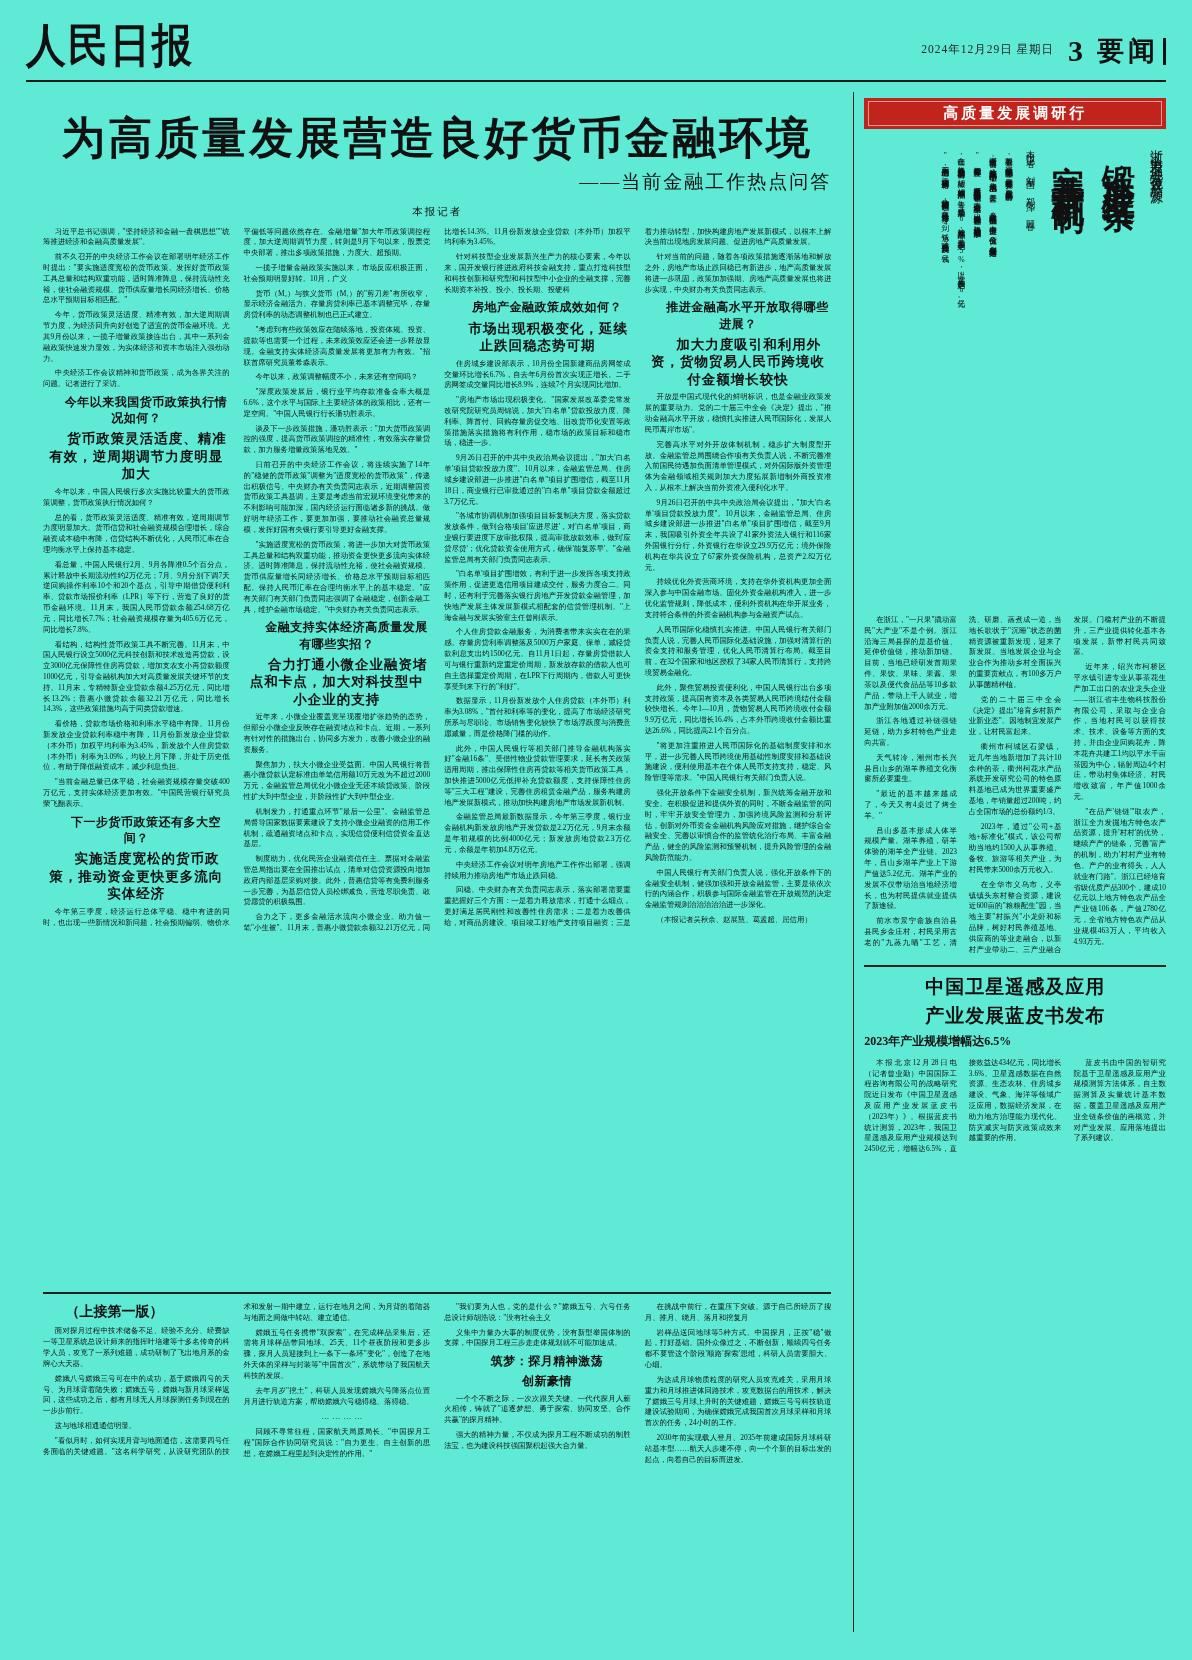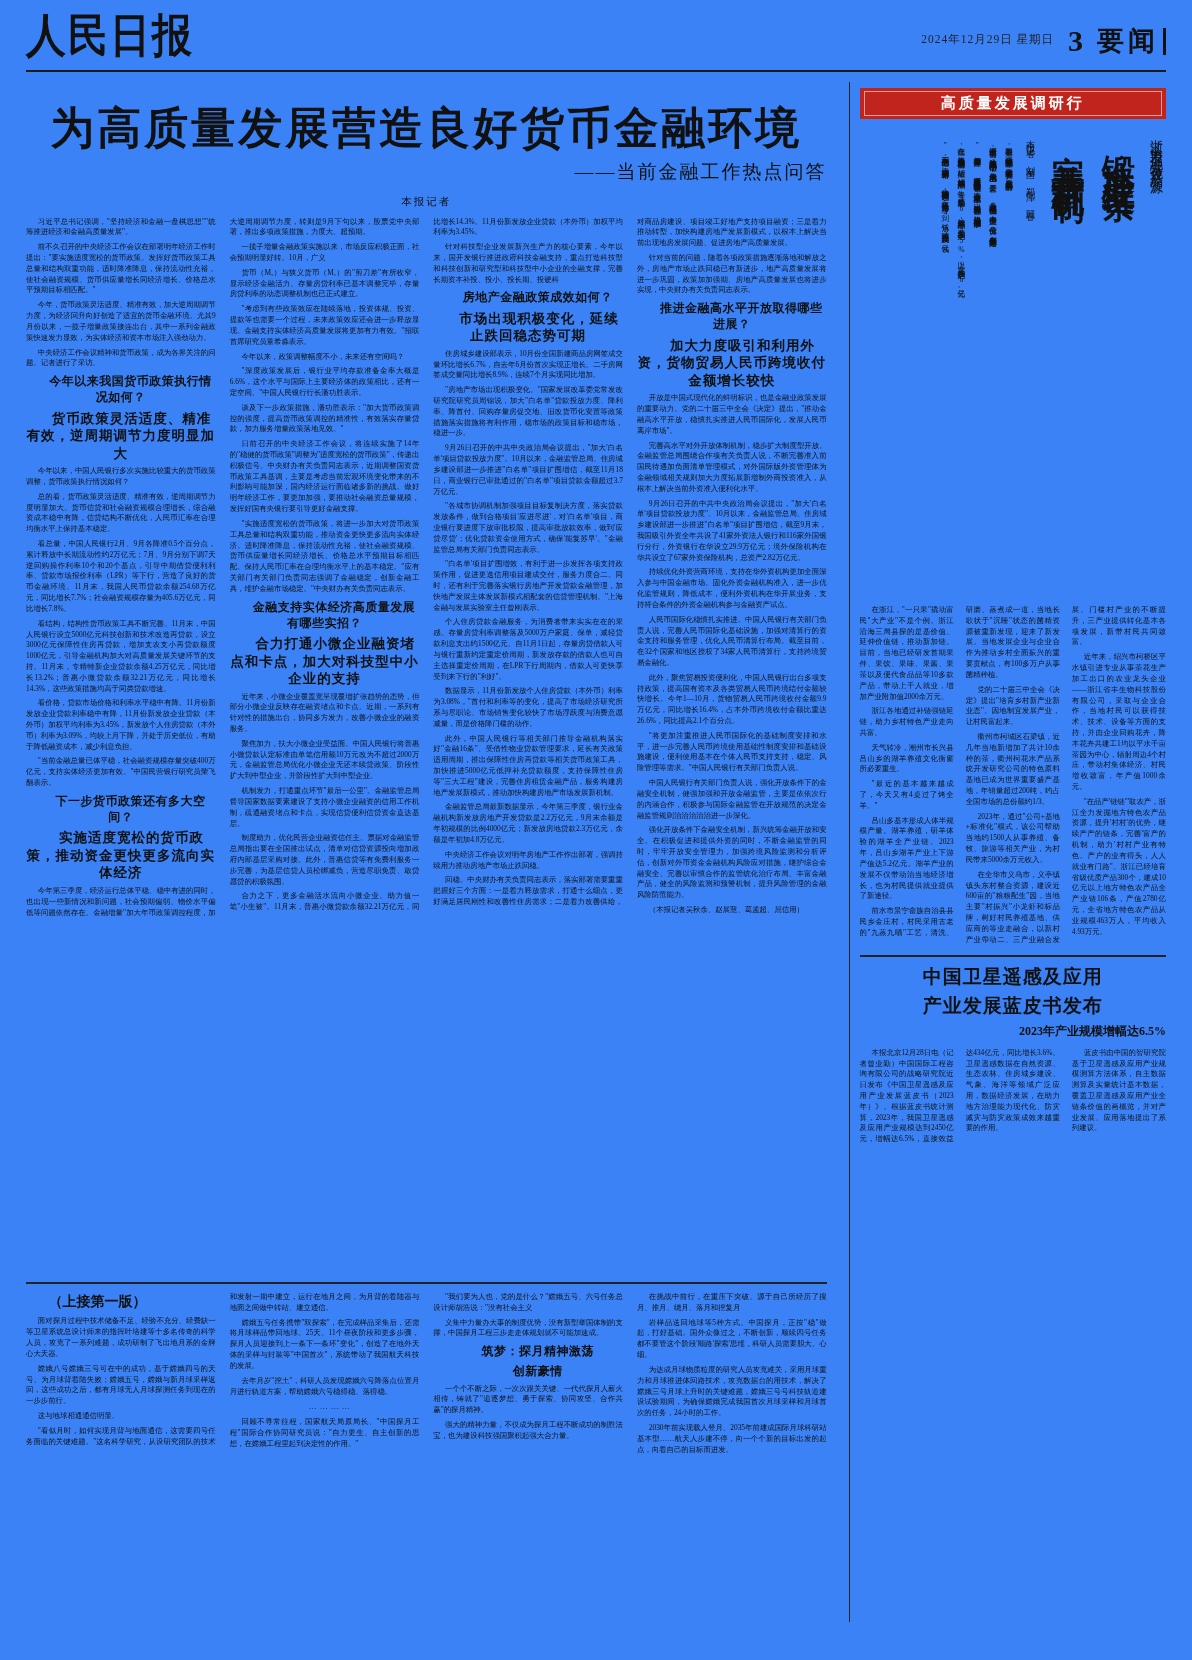--- a/index.html
+++ b/index.html
@@ -8,22 +8,22 @@
     width:1192px;height:1660px;
     background:#f2efe9;
     font-family:"Liberation Serif","DejaVu Serif",serif;
     color:#111;
     overflow:hidden;
   }
   .page{
     position:relative;
     width:1192px;height:1660px;
     box-sizing:border-box;
-    padding:8px 26px 10px 26px;
-    background:#3b82f6;
+    padding:18px 26px 10px 26px;
+    background:#5eead4;
   }
   
   .masthead{
     position:relative;
     height:62px;
     border-bottom:2px solid #1a1a1a;
     display:flex;align-items:flex-start;justify-content:space-between;
   }
   .logo{
     font-family:"Liberation Serif",serif;
@@ -39,21 +39,21 @@
   .masthead-right{
     display:flex;align-items:center;gap:14px;padding-top:18px;
   }
   .dateline{font-size:11.5px;color:#222;letter-spacing:1px;white-space:nowrap;padding-bottom:4px;}
   .pageno{font-size:30px;font-weight:bold;line-height:1;}
   .section{
     font-size:27px;font-weight:bold;letter-spacing:4px;
     border-right:3px solid #111;padding-right:4px;line-height:1;
   }
   
-  .body-wrap{display:flex;gap:0;margin-top:10px;height:1540px;}
+  .body-wrap{display:flex;gap:0;margin-top:10px;height:1540px;margin-left:17px;}
   .left-zone{width:822px;position:relative;padding-right:12px;box-sizing:border-box;}
   .rule-v{width:1px;background:#222;margin:0 10px;}
   .right-zone{width:310px;position:relative;}
 
   
   .headline{
     text-align:center;
     font-weight:bold;
     font-size:44px;
     letter-spacing:3px;
@@ -129,21 +129,21 @@
   .r-cols{
     column-count:3;column-gap:12px;font-size:7.4px;line-height:1.46;
     text-align:justify;
   }
   .r-cols p{margin:0 0 4px 0;text-indent:1.6em;}
   .box-title{
     text-align:center;font-weight:bold;font-size:19px;line-height:1.3;
     letter-spacing:1px;margin:8px 0 4px 0;
   }
   .box-sub{
-    text-align:right;font-weight:bold;font-size:12px;margin-bottom:8px;
+    text-align:left;font-weight:bold;font-size:12px;margin-bottom:8px;
   }
   .hr-thick{border-top:2px solid #222;margin:10px 0 8px 0;}
   .dots{text-align:center;font-size:8px;letter-spacing:3px;margin:3px 0;}
 </style>
 </head>
 <body>
 
 <div class="page">
 
   <div class="masthead">
@@ -221,22 +221,22 @@
 
         <p class="sub-t2">推进金融高水平开放取得哪些进展？</p>
         <p class="sub-t">加大力度吸引和利用外资，货物贸易人民币跨境收付金额增长较快</p>
         <p>开放是中国式现代化的鲜明标识，也是金融业政策发展的重要动力。党的二十届三中全会《决定》提出，"推动金融高水平开放，稳慎扎实推进人民币国际化，发展人民币离岸市场"。</p>
         <p>完善高水平对外开放体制机制，稳步扩大制度型开放。金融监管总局围绕合作项有关负责人说，不断完善准入前国民待遇加负面清单管理模式，对外国际版外资管理体为金融领域相关规则加大力度拓展新增制外商投资准入，从根本上解决当前外资准入便利化水平。</p>
         <p>9月26日召开的中共中央政治局会议提出，"加大'白名单'项目贷款投放力度"。10月以来，金融监管总局、住房城乡建设部进一步推进"白名单"项目扩围增信，截至9月末，我国吸引外资全年共设了41家外资法人银行和116家外国银行分行，外资银行在华设立29.9万亿元；境外保险机构在华共设立了67家外资保险机构，总资产2.82万亿元。</p>
         <p>持续优化外资营商环境，支持在华外资机构更加全面深入参与中国金融市场。固化外资金融机构准入，进一步优化监管规则，降低成本，便利外资机构在华开展业务，支持符合条件的外资金融机构参与金融资产试点。</p>
         <p>人民币国际化稳慎扎实推进。中国人民银行有关部门负责人说，完善人民币国际化基础设施，加强对清算行的资金支持和服务管理，优化人民币清算行布局。截至目前，在32个国家和地区授权了34家人民币清算行，支持跨境贸易金融化。</p>
         <p>此外，聚焦贸易投资便利化，中国人民银行出台多项支持政策，提高国有资本及各类贸易人民币跨境结付金额较快增长。今年1—10月，货物贸易人民币跨境收付金额9.9万亿元，同比增长16.4%，占本外币跨境收付金额比重达26.6%，同比提高2.1个百分点。</p>
         <p>"将更加注重推进人民币国际化的基础制度安排和水平，进一步完善人民币跨境使用基础性制度安排和基础设施建设，便利使用基本在个体人民币支持支持，稳定、风险管理等需求。"中国人民银行有关部门负责人说。</p>
+        <p>强化开放条件下金融安全机制，新兴统筹金融开放和安全。在积极促进和提供外资的同时，不断金融监管的同时，牢牢开放安全管理力，加强跨境风险监测和分析评估，创新对外币资金金融机构风险应对措施，继护综合金融安全、完善以审慎合作的监管统化治疗布局、丰富金融产品，健全的风险监测和预警机制，提升风险管理的金融风险防范能力。</p>
         <p>中国人民银行有关部门负责人说，强化开放条件下的金融安全机制，健强加强和开放金融监管，主要是依依次行的内涵合作，积极参与国际金融监管在开放规范的决定金融监管规则治治治治治进一步深化。</p>
-        <p>强化开放条件下金融安全机制，新兴统筹金融开放和安全。在积极促进和提供外资的同时，不断金融监管的同时，牢牢开放安全管理力，加强跨境风险监测和分析评估，创新对外币资金金融机构风险应对措施，继护综合金融安全、完善以审慎合作的监管统化治疗布局、丰富金融产品，健全的风险监测和预警机制，提升风险管理的金融风险防范能力。</p>
         <p>（本报记者吴秋余、赵展慧、葛孟超、屈信用）</p>
       </div>
 
       <div class="bottom-block">
         <div class="hr-thick"></div>
         <div class="bottom-cols">
           <p class="contcue">（上接第一版）</p>
           <p>面对探月过程中技术储备不足、经验不充分、经费缺一等卫星系统总设计师来的指挥叶培建等十多名传奇的科学人员，攻克了一系列难题，成功研制了飞出地月系的金牌心大天器。</p>
           <p>嫦娥八号嫦娥三号可在中的成功，基于嫦娥四号的天号、为月球背着陆失败；嫦娥五号，嫦娥与新月球采样返回，这些成功之后，都有月球无人月球探测任务到现在的一步步前行。</p>
           <p>这与地球相通通信明显。</p>

